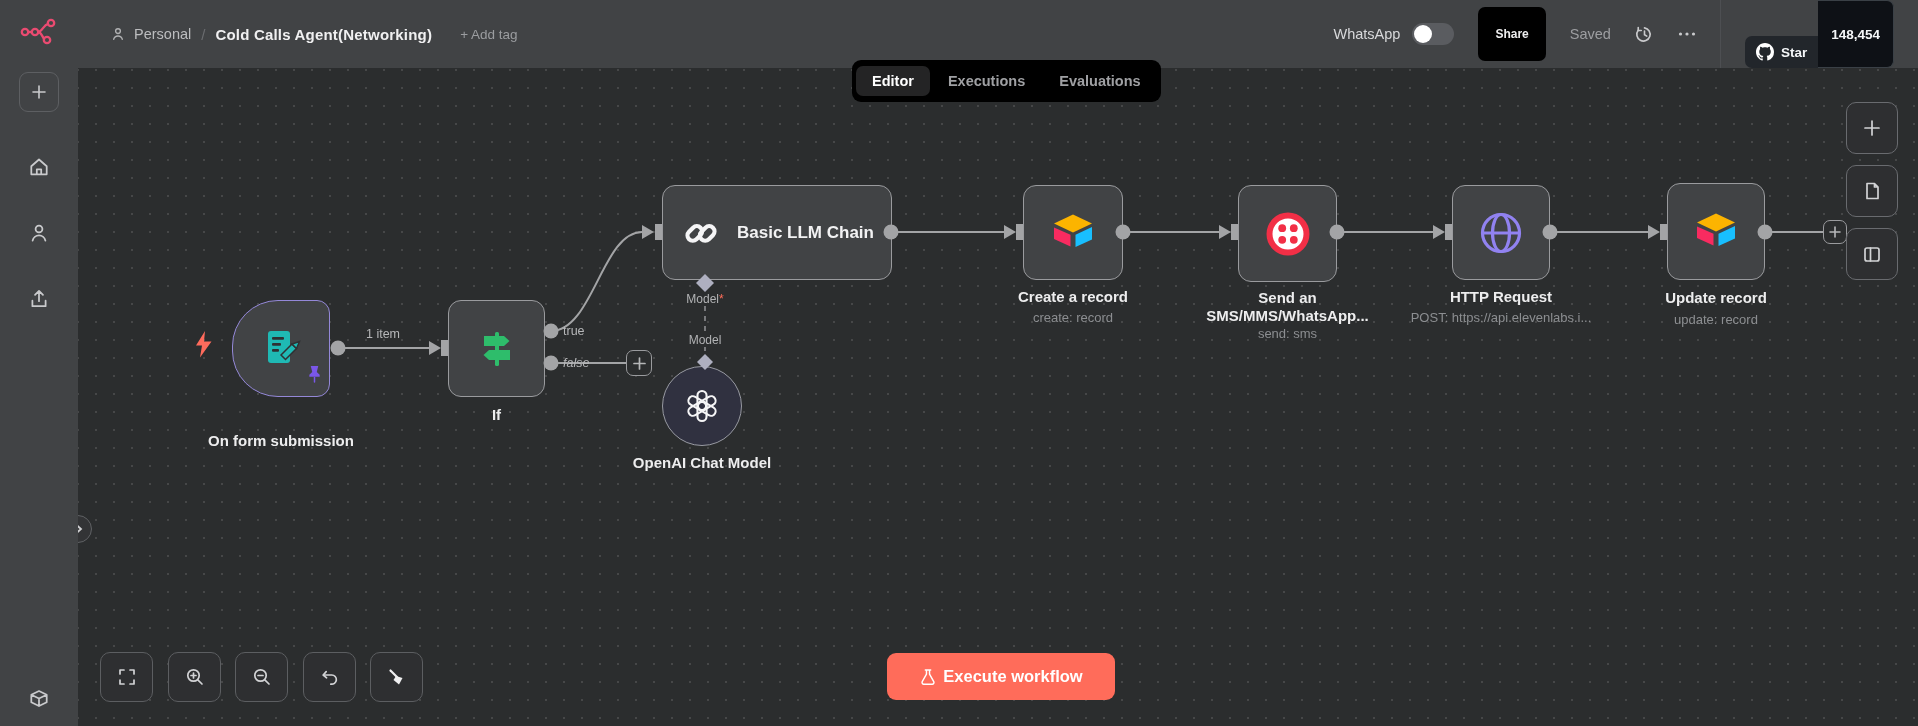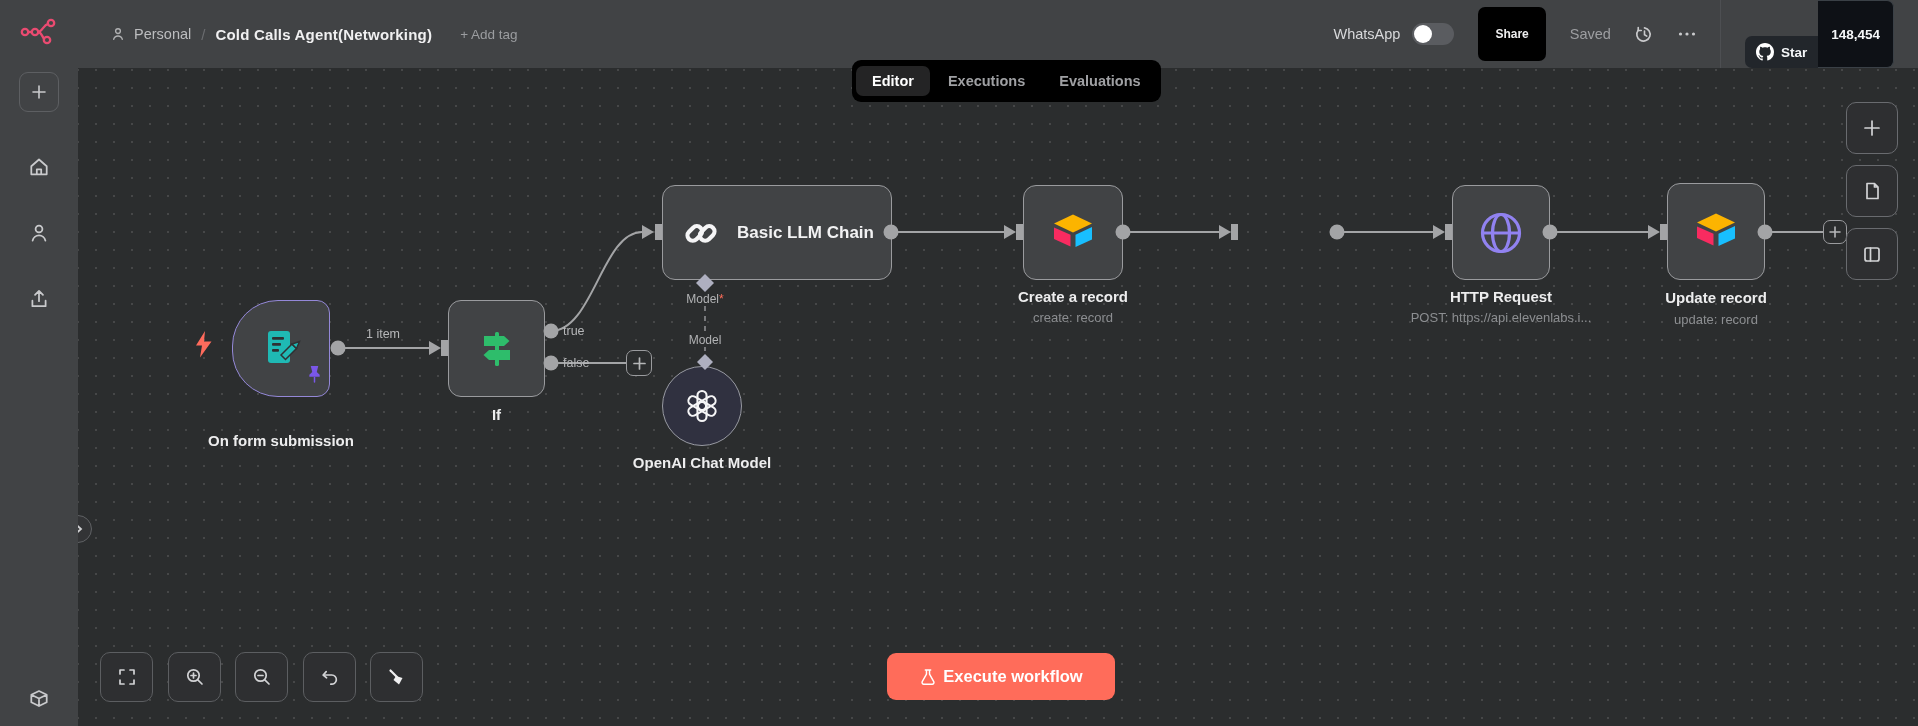--- a/index.html
+++ b/index.html
@@ -238,21 +238,21 @@
       <circle cx="1687" cy="164" r="7.5"></circle>
     </g>
     <g fill="#aeafc0">
       <polygon points="627,206 636,215 627,224 618,215"></polygon>
       <polygon points="627,286 635,294 627,302 619,294"></polygon>
     </g>
   </svg>
 
   <div class="wire-text" style="left:265px; top:259px; width:80px; text-align:center;">1 item</div>
   <div class="wire-text" style="left:485px; top:256px;">true</div>
-  <div class="wire-text" style="left:485px; top:288px;">false</div>
+  <div class="wire-text" style="left:485px; top:288px;font-style:italic;">false</div>
 
   <div class="node trigger" style="left:154px; top:232px;">
     <div class="node-box">
       <svg width="42" height="42" viewBox="0 0 42 42">
         <rect x="8" y="3" width="22" height="32" rx="3" fill="#1fb9b4"></rect>
         <g fill="#2f3133">
           <rect x="12" y="9" width="12" height="2.8" rx="1"></rect>
           <rect x="12" y="15" width="9" height="2.8" rx="1"></rect>
           <rect x="12" y="21" width="7" height="2.8" rx="1"></rect>
         </g>
@@ -333,20 +333,36 @@
       <svg width="46" height="40" viewBox="0 0 46 40">
         <polygon points="23,1.5 42,10.5 23,19.5 4,10.5" fill="#fcb400"></polygon>
         <polygon points="4,14.5 20.5,21.8 20.5,33.5 4,26" fill="#f82b60"></polygon>
         <polygon points="25.5,21.8 42,14 42,26.5 25.5,34" fill="#18bfff"></polygon>
       </svg>
     </div>
     <div class="node-label" style="top:103px;">Create a record</div>
     <div class="node-sub" style="top:125px;">create: record</div>
   </div>
 
+  <div class="node std" style="left:1160px; top:117px;">
+    <div class="node-box" style="width:99px; height:97px;">
+      <svg width="44" height="44" viewBox="0 0 44 44">
+        <circle cx="22" cy="22" r="18.5" fill="#ffffff"></circle>
+        <circle cx="22" cy="22" r="18.5" fill="none" stroke="#f22f46" stroke-width="6"></circle>
+        <g fill="#f22f46">
+          <circle cx="16.2" cy="16.2" r="3.9"></circle>
+            <circle cx="27.8" cy="16.2" r="3.9"></circle>
+          <circle cx="16.2" cy="27.8" r="3.9"></circle>
+            <circle cx="27.8" cy="27.8" r="3.9"></circle>
+        </g>
+      </svg>
+    </div>
+    <div class="node-label" style="top:104px; width:205px;">Send an SMS/MMS/WhatsApp...</div>
+    <div class="node-sub" style="top:141px;">send: sms</div>
+  </div>
 
   <div class="node std" style="left:1374px; top:117px;">
     <div class="node-box" style="width:98px;">
       <svg width="46" height="46" viewBox="0 0 46 46">
         <g fill="none" stroke="#9182f0" stroke-width="3.2">
           <circle cx="23" cy="23" r="18.5"></circle>
           <ellipse cx="23" cy="23" rx="8.5" ry="18.5"></ellipse>
           <path d="M4.5 23 h37"></path>
         </g>
       </svg>

